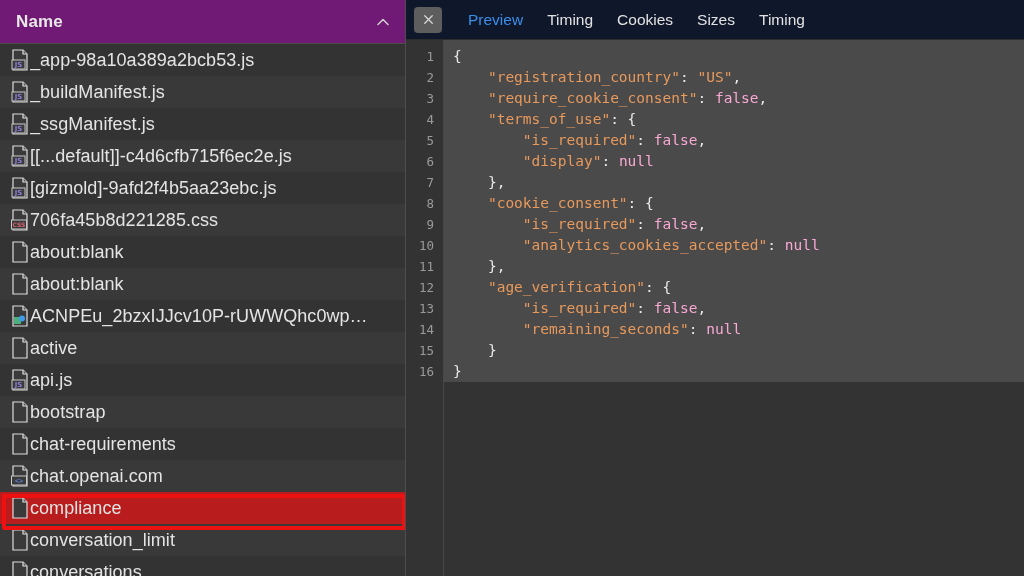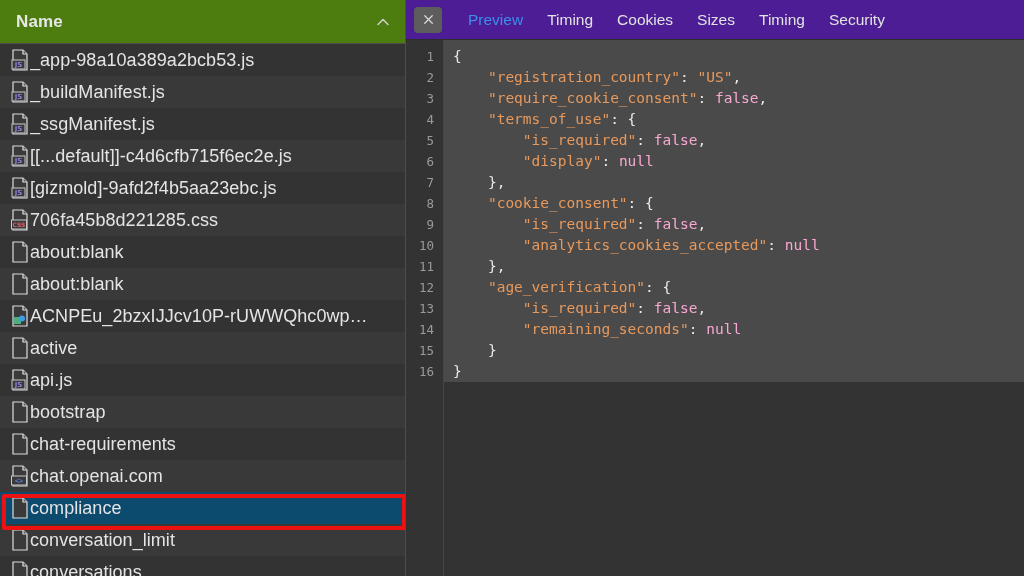--- a/index.html
+++ b/index.html
@@ -29,21 +29,21 @@
     display: flex;
     flex-direction: column;
     position: relative;
     overflow: hidden;
     border-right: 1px solid #4d4d4d;
   }
 
   .list-header {
     height: 44px;
     min-height: 44px;
-    background: #4d7c0f;
+    background: #701a75;
     border-bottom: 1px solid #4d4d4d;
     display: flex;
     align-items: center;
     padding: 0 14px 0 16px;
     position: relative;
   }
   .list-header-title {
     font-size: 17px;
     font-weight: bold;
     color: #e8e8e8;
@@ -63,21 +63,21 @@
 
   .file-row {
     height: 32px;
     display: flex;
     align-items: center;
     padding-left: 10px;
     position: relative;
     background: #333333;
   }
   .file-row.alt { background: #393939; }
-  .file-row.selected { background: #0c4a6e; }
+  .file-row.selected { background: #b91c1c; }
 
   .file-icon {
     width: 20px;
     height: 22px;
     min-width: 20px;
     display: block;
   }
 
   .file-name {
     font-size: 18px;
@@ -106,21 +106,21 @@
     height: 576px;
     background: #333333;
     display: flex;
     flex-direction: column;
     overflow: hidden;
   }
 
   .tabbar {
     height: 40px;
     min-height: 40px;
-    background: #4c1d95;
+    background: #0f172a;
     display: flex;
     align-items: center;
     padding-left: 6px;
     border-bottom: 1px solid #2c2c2c;
   }
 
   .close-btn {
     width: 28px;
     height: 26px;
     background: #5d5d5d;
@@ -367,21 +367,20 @@
         <svg viewBox="0 0 16 16" width="15" height="15">
           <path d="M4 4 L12 12 M12 4 L4 12" fill="none" stroke="#d8d8d8" stroke-width="1.4" stroke-linecap="round"></path>
         </svg>
       </div>
       <div id="tabs" style="display:flex;align-items:center;">
           <div class="tab active">Preview</div>
           <div class="tab">Timing</div>
           <div class="tab">Cookies</div>
           <div class="tab">Sizes</div>
           <div class="tab">Timing</div>
-          <div class="tab">Security</div>
         </div>
     </div>
 
     <div class="code-area">
       <div class="gutter" id="gutter">
           <div class="gutter-line">1</div>
           <div class="gutter-line">2</div>
           <div class="gutter-line">3</div>
           <div class="gutter-line">4</div>
           <div class="gutter-line">5</div>

